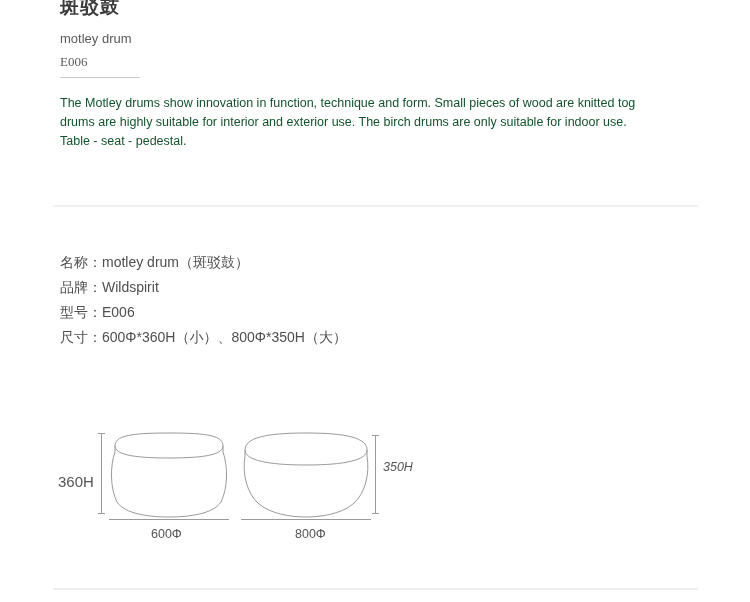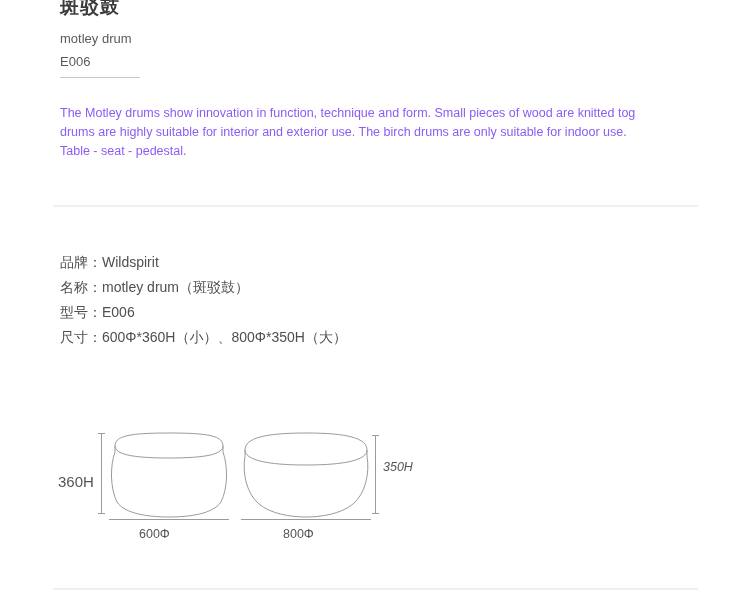--- a/index.html
+++ b/index.html
@@ -36,37 +36,38 @@
     top: 31px;
     font-size: 13px;
     color: #5a5a5a;
   }
   .model-code {
     position: absolute;
     left: 60px;
     top: 54px;
     font-size: 13px;
     color: #5a5a5a;
+    font-family: Liberation Serif, serif;
   }
   .short-rule {
     position: absolute;
     left: 60px;
     top: 77px;
     width: 80px;
     height: 1px;
     background: #c9c9c9;
   }
   .description {
     position: absolute;
     left: 60px;
-    top: 104px;
+    top: 94px;
     width: 620px;
     font-size: 12.5px;
     line-height: 19px;
-    color: #8b5cf6;
+    color: #14532d;
   }
   .description span {
     display: block;
   }
   .long-rule {
     position: absolute;
     left: 53px;
     top: 205px;
     width: 645px;
     height: 2px;
@@ -120,20 +121,21 @@
   .cap {
     position: absolute;
     width: 7px;
     height: 1px;
     background: #9a9a9a;
   }
   .width-label {
     position: absolute;
     font-size: 12.5px;
     color: #555;
+    margin-left: 12px;
   }
   svg.shape {
     position: absolute;
   }
   
   .footer-rule {
     position: absolute;
     left: 53px;
     top: 588px;
     width: 645px;
@@ -153,22 +155,22 @@
 
   <div class="description">
     <span>The Motley drums show innovation in function, technique and form. Small pieces of wood are knitted tog</span>
     <span>drums are highly suitable for interior and exterior use. The birch drums are only suitable for indoor use.</span>
     <span>Table - seat - pedestal.</span>
   </div>
 
   <div class="long-rule"></div>
 
   <div class="specs">
+    <div>名称：motley drum（斑驳鼓）</div>
     <div>品牌：Wildspirit</div>
-    <div>名称：motley drum（斑驳鼓）</div>
     <div>型号：E006</div>
     <div>尺寸：600Φ*360H（小）、800Φ*350H（大）</div>
   </div>
 
   <div class="drawing">
 
     <div class="dim-left-label">360H</div>
     <div class="vline" style="left:48px; top:18px; height:80px;"></div>
     <div class="cap" style="left:45px; top:18px;"></div>
     <div class="cap" style="left:45px; top:98px;"></div>

